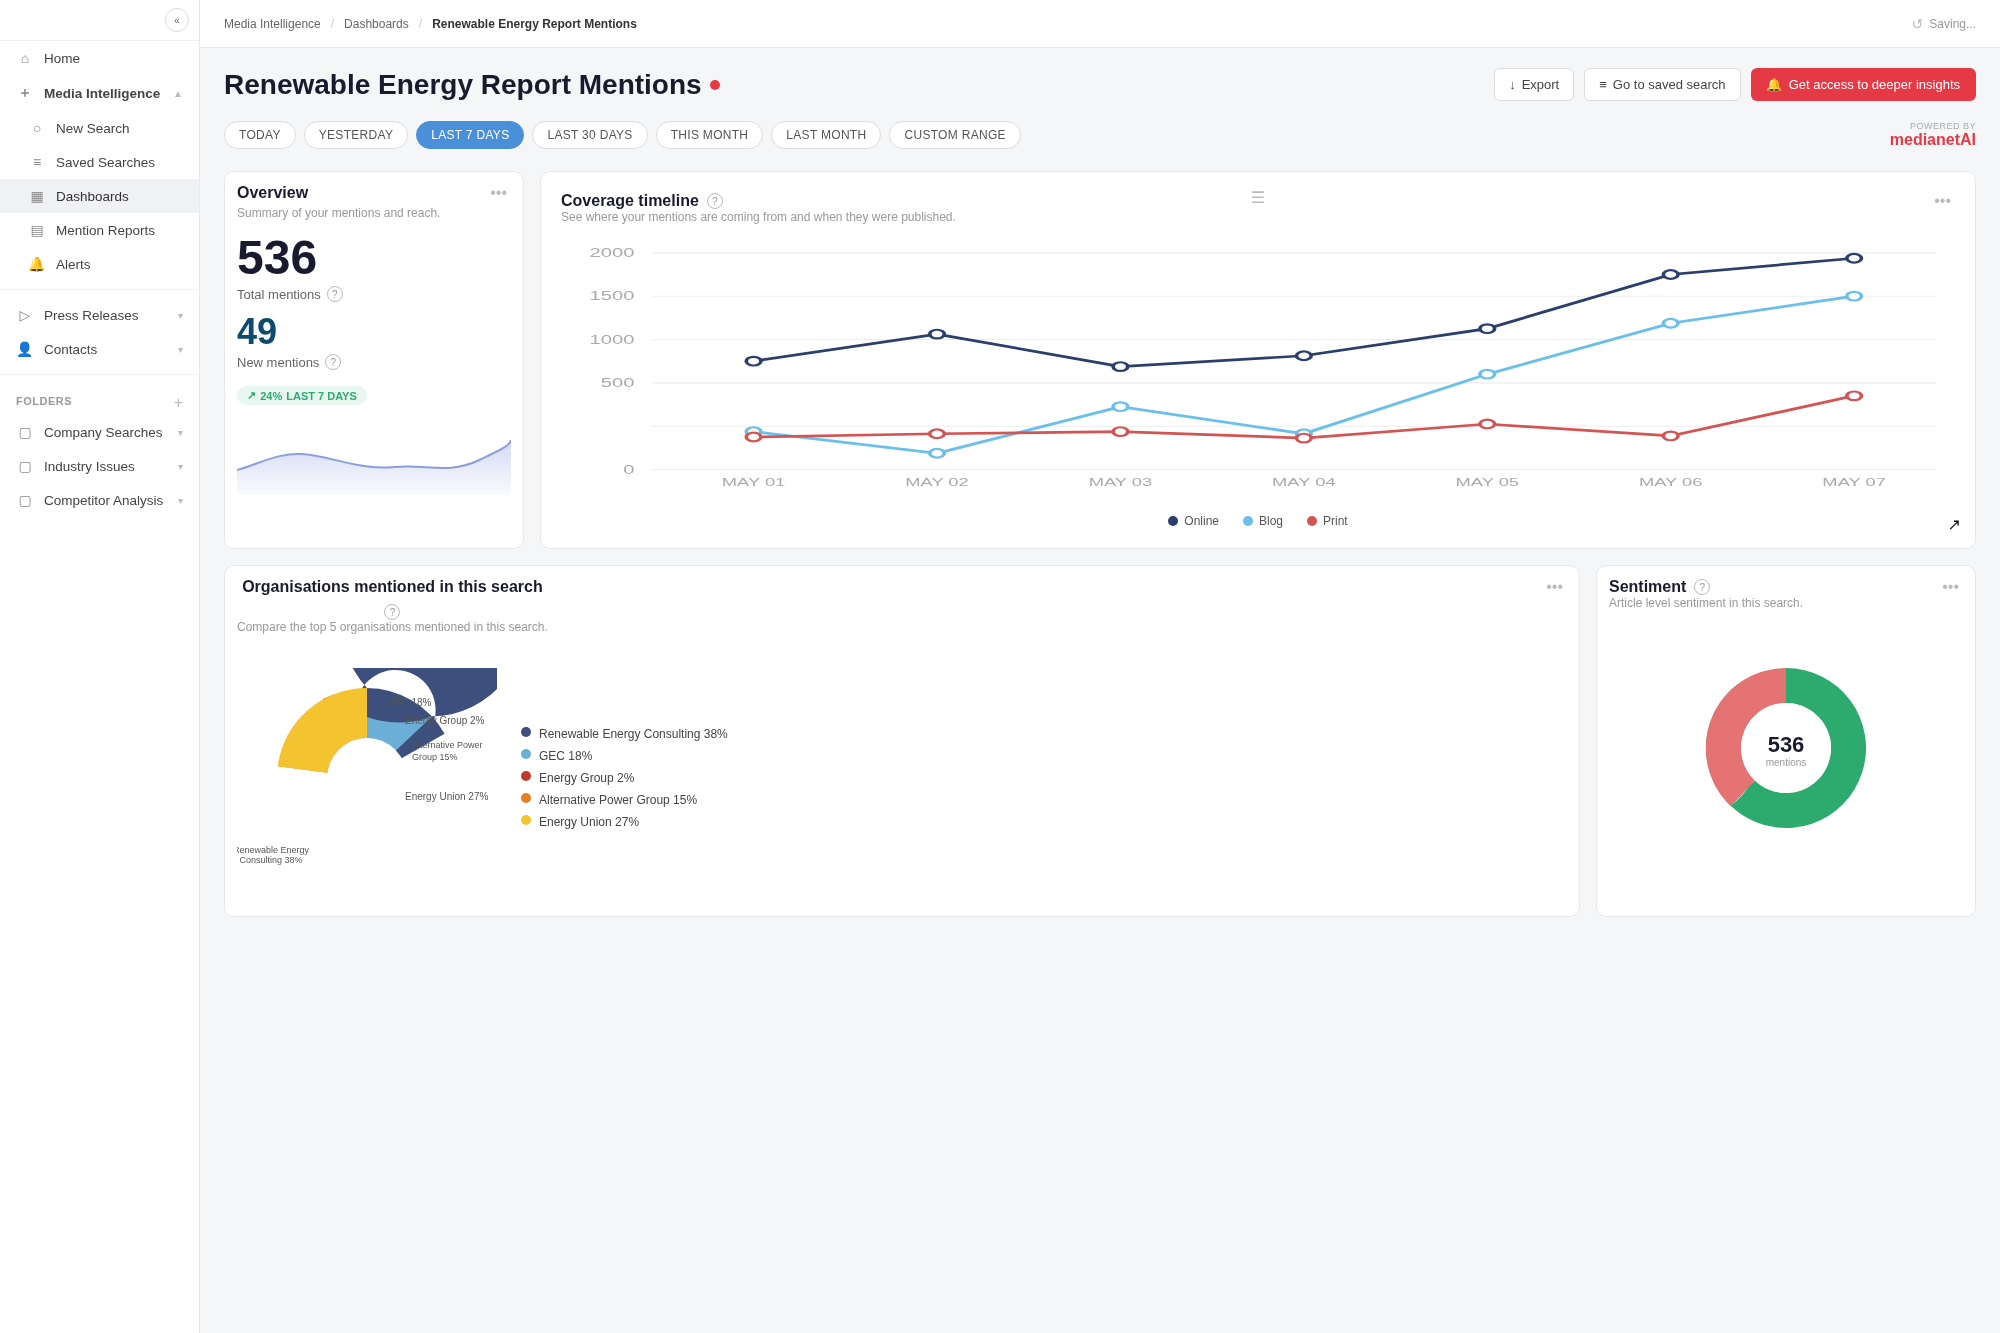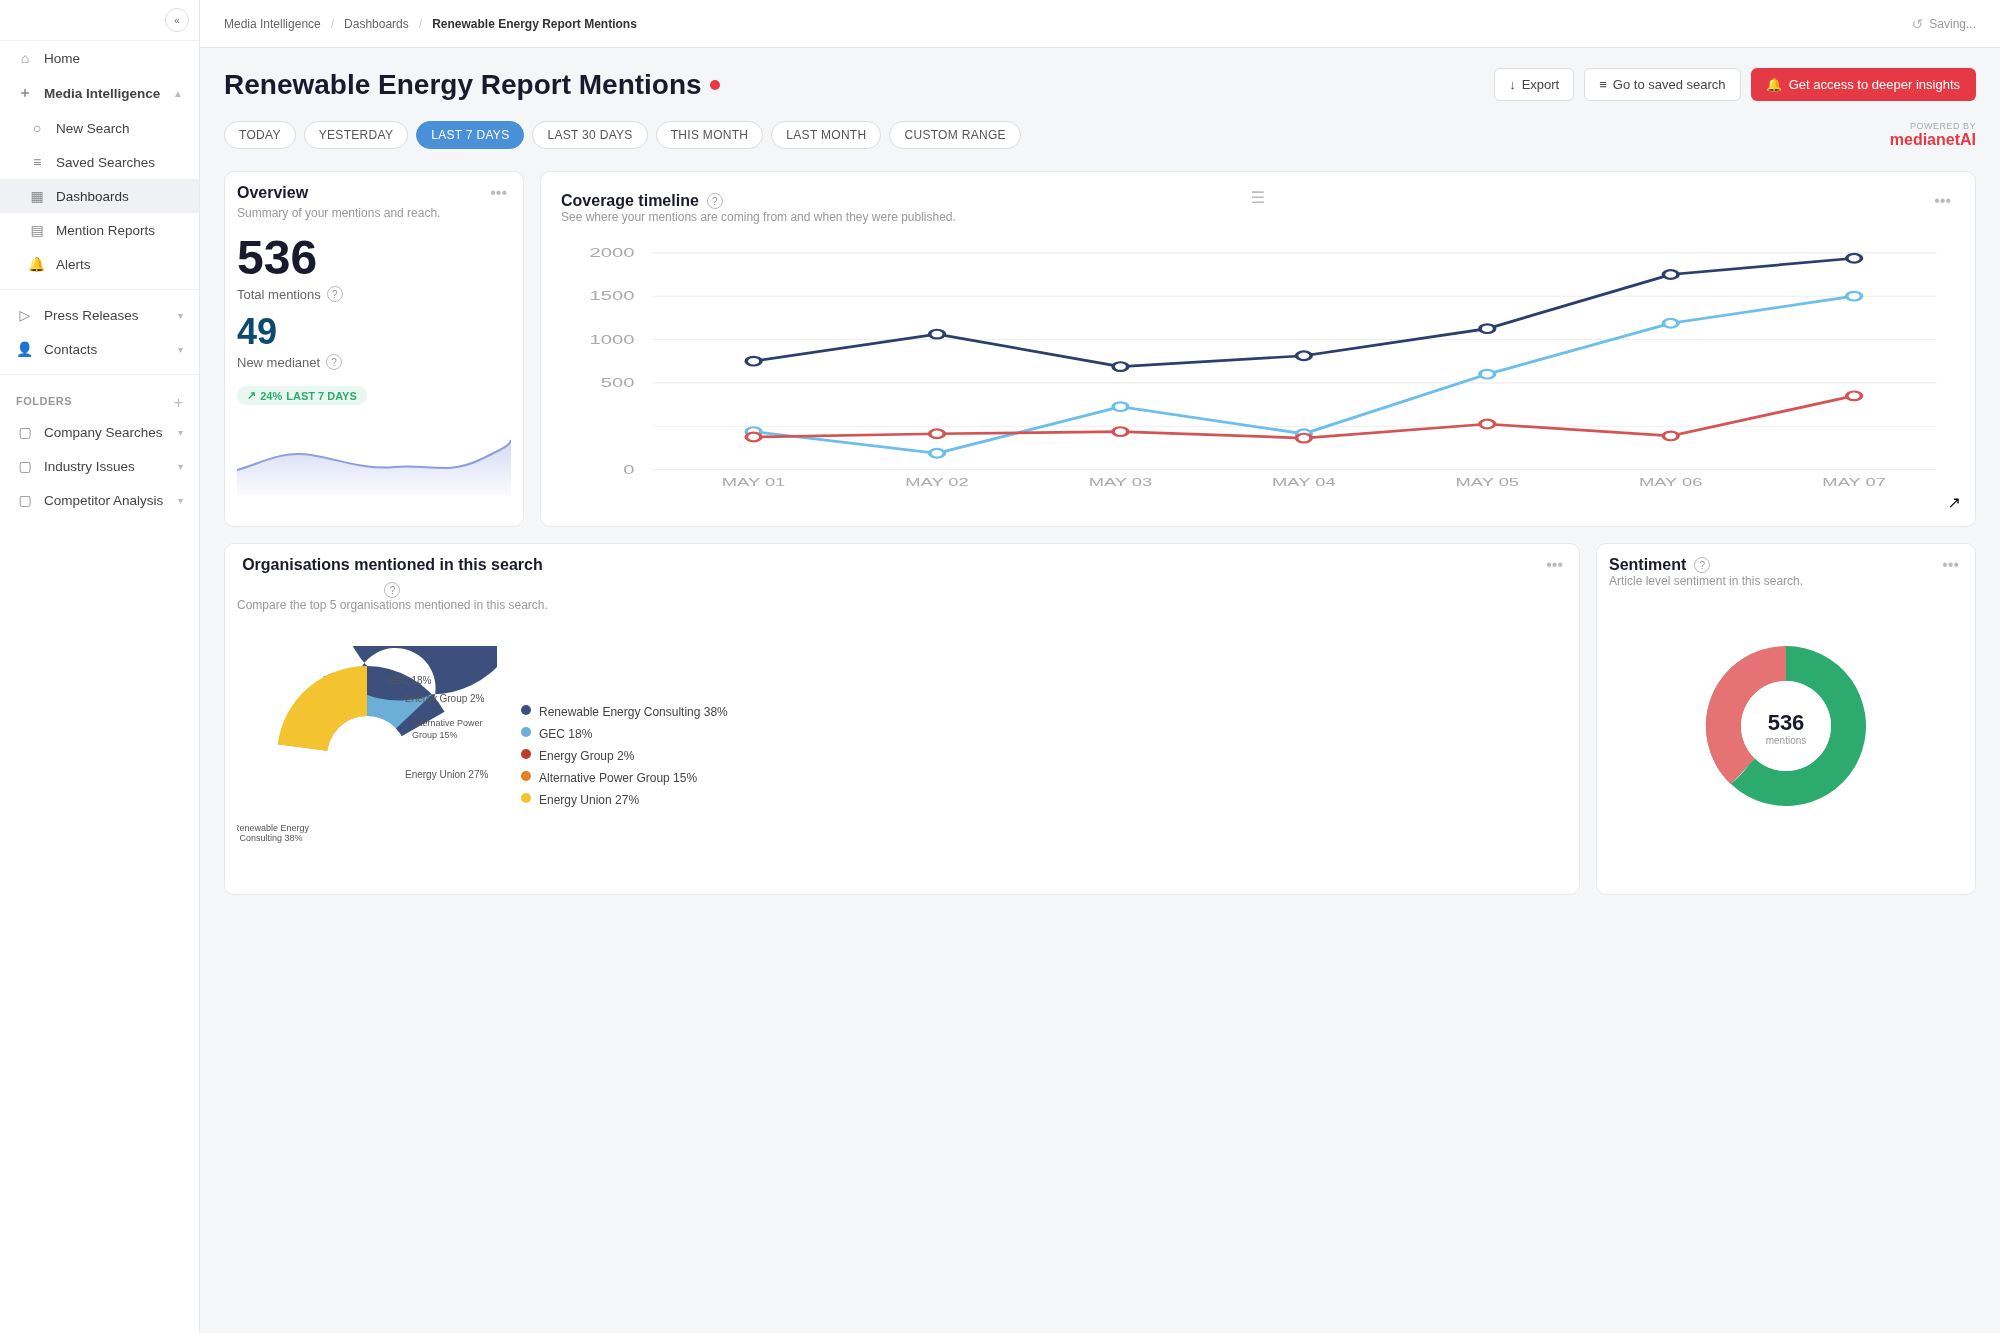--- a/index.html
+++ b/index.html
@@ -477,21 +477,21 @@
         <div class="card-subtitle">Summary of your mentions and reach.</div>
 
         <div class="overview-total">536</div>
         <div class="overview-label">
           <span>Total mentions</span>
           <span class="help-icon">?</span>
         </div>
 
         <div class="overview-new">49</div>
         <div class="overview-label">
-          <span>New medianet</span>
+          <span>New mentions</span>
           <span class="help-icon">?</span>
         </div>
         <div class="growth-badge">
           <span>↗</span>
           <span>24%</span>
           <span>LAST 7 DAYS</span>
         </div>
 
         
         <div class="mini-chart">
@@ -567,20 +567,34 @@
           <circle cx="105" cy="180" r="4" fill="#fff" stroke="#d45454" stroke-width="2"></circle>
           <circle cx="205" cy="177" r="4" fill="#fff" stroke="#d45454" stroke-width="2"></circle>
           <circle cx="305" cy="175" r="4" fill="#fff" stroke="#d45454" stroke-width="2"></circle>
           <circle cx="405" cy="181" r="4" fill="#fff" stroke="#d45454" stroke-width="2"></circle>
           <circle cx="505" cy="168" r="4" fill="#fff" stroke="#d45454" stroke-width="2"></circle>
           <circle cx="605" cy="179" r="4" fill="#fff" stroke="#d45454" stroke-width="2"></circle>
           <circle cx="705" cy="142" r="4" fill="#fff" stroke="#d45454" stroke-width="2"></circle>
         </svg>
 
         
+        <div class="chart-legend">
+          <div class="legend-item">
+            <div class="legend-dot" style="background:#2c3e6b;"></div>
+            <span>Online</span>
+          </div>
+          <div class="legend-item">
+            <div class="legend-dot" style="background:#6bbfea;"></div>
+            <span>Blog</span>
+          </div>
+          <div class="legend-item">
+            <div class="legend-dot" style="background:#d45454;"></div>
+            <span>Print</span>
+          </div>
+        </div>
 
         
         <div style="position:absolute;bottom:14px;right:14px;">↗</div>
       </div>
     </div>
 
     <div class="cards-row2">
 
       <div class="card">
         <div class="card-header">

